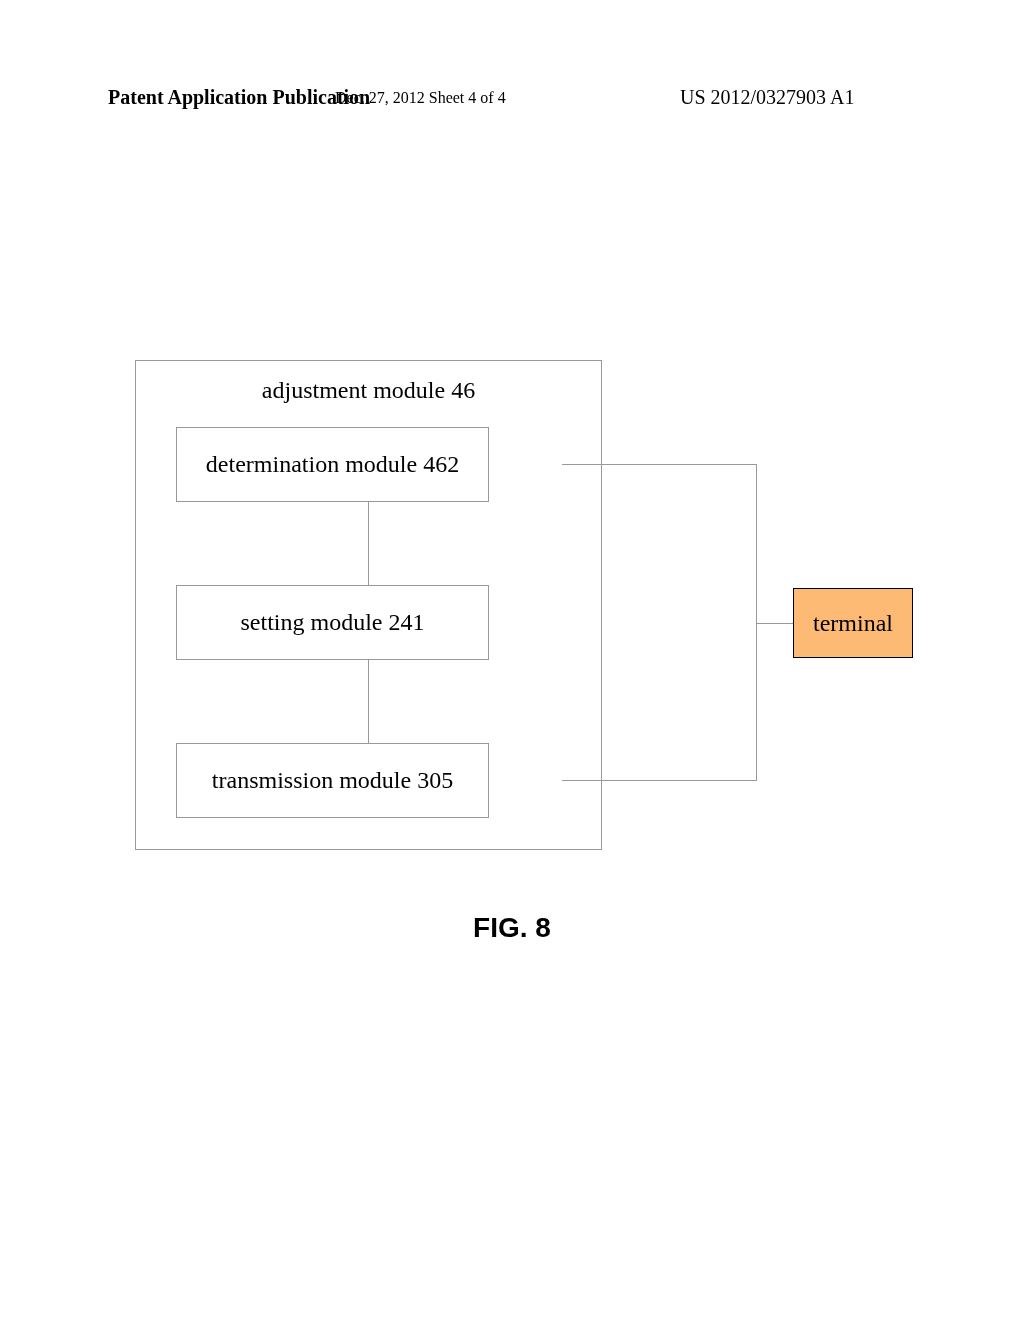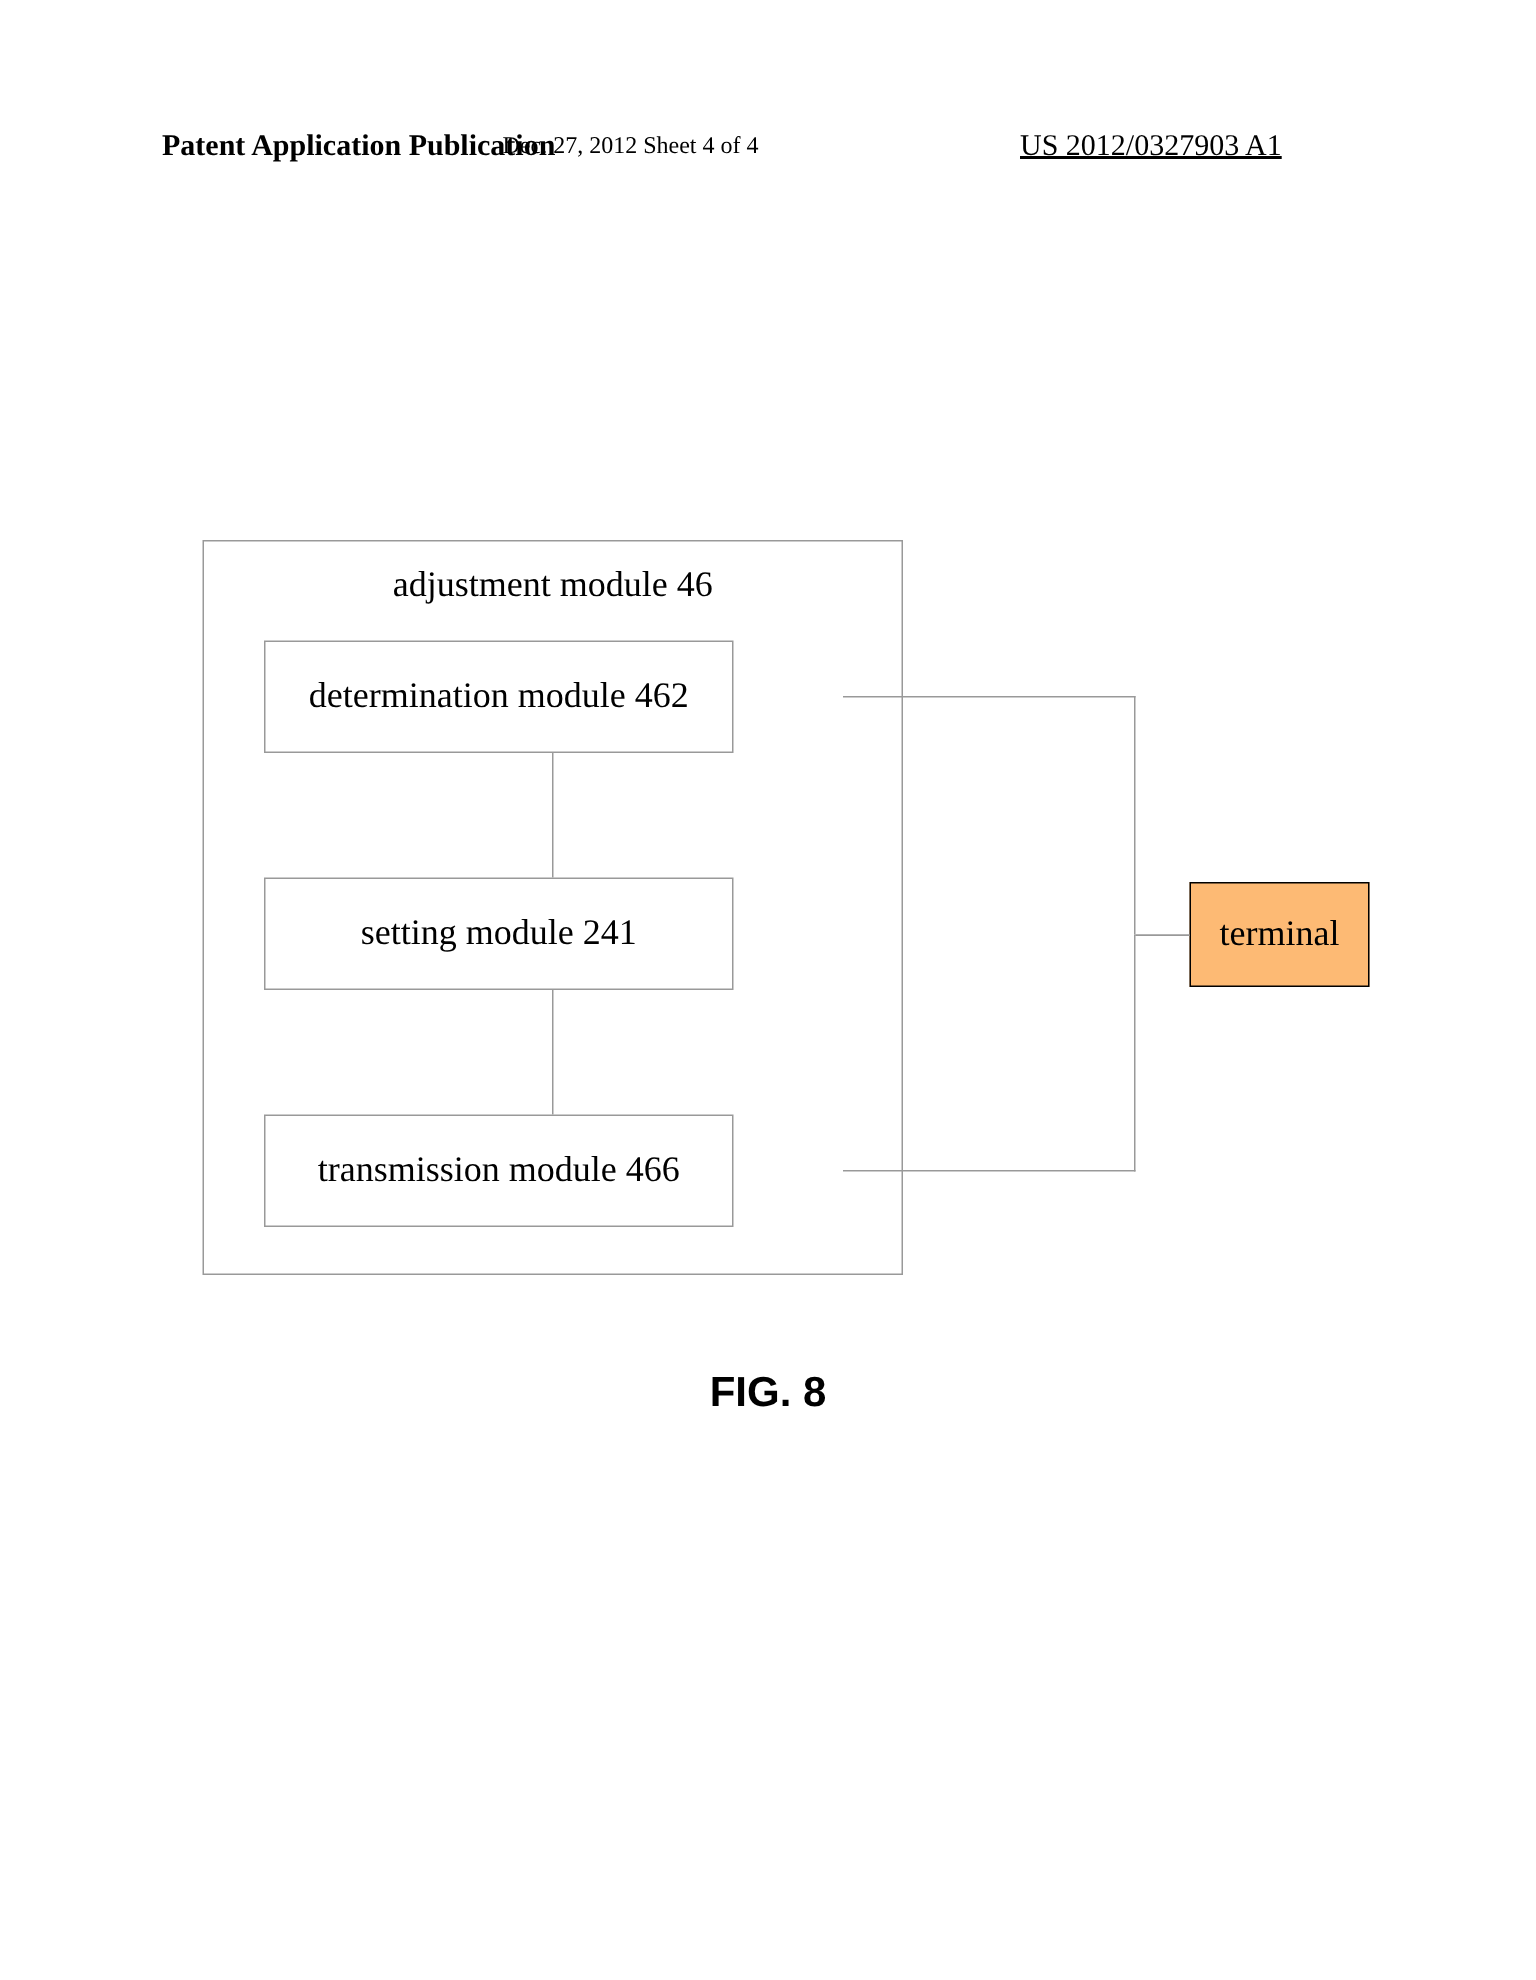--- a/index.html
+++ b/index.html
@@ -30,21 +30,20 @@
     }
     .header-center {
       font-size: 16px;
       position: absolute;
       left: 335px;
     }
     .header-right {
       font-size: 20px;
       position: absolute;
       left: 680px;
-      text-decoration: underline;
     }
     .diagram-container {
       position: absolute;
       top: 360px;
       left: 135px;
       width: 780px;
       height: 490px;
     }
     .outer-box {
       position: absolute;
@@ -185,21 +184,21 @@
     <div class="outer-label">adjustment module 46</div>
   </div>
 
   <div class="inner-box box-462">
     <span>determination module 462</span>
   </div>
   <div class="inner-box box-464">
     <span>setting module 241</span>
   </div>
   <div class="inner-box box-466">
-    <span>transmission module 466</span>
+    <span>transmission module 305</span>
   </div>
 
   <div class="connector-462-464"></div>
   <div class="connector-464-466"></div>
 
   <div class="terminal-box">
     <span>terminal</span>
   </div>
 
   <div class="conn-top-h1"></div>

